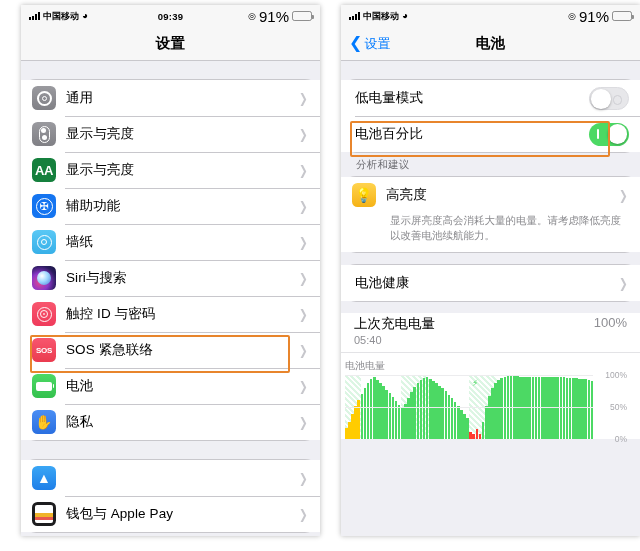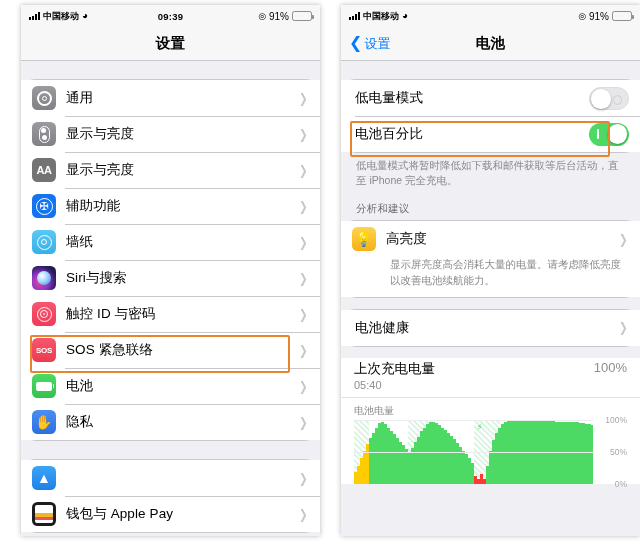--- a/index.html
+++ b/index.html
@@ -51,21 +51,21 @@
     position: relative; z-index: 2;
   }
   .signal { display: flex; align-items: flex-end; gap: 1px; height: 8px; }
   .signal i { width: 2px; background: #000; display: block; }
   .signal i:nth-child(1) { height: 3px; }
   .signal i:nth-child(2) { height: 4.5px; }
   .signal i:nth-child(3) { height: 6px; }
   .signal i:nth-child(4) { height: 8px; }
   .carrier { font-size: 9px; font-weight: 600; }
   .wifi { font-size: 10px; line-height: 1; }
-  .pct { font-size: 10px; font-weight: 500; }
+  .pct { font-size: 15px; font-weight: 500; }
   .loc { font-size: 9px; }
   .batt {
     width: 20px; height: 9.5px;
     border: 1px solid rgba(0,0,0,0.42);
     border-radius: 2.4px;
     padding: 1px;
     position: relative;
   }
   .batt::after {
     content: ""; position: absolute; right: -2.6px; top: 3px;
@@ -149,21 +149,21 @@
     border: 2.4px solid #fff; position: relative;
   }
   .ic-gear .g::after {
     content:""; position:absolute; inset:3px; border-radius:50%;
     border:1.6px solid #fff;
   }
   .ic-cc { background: linear-gradient(#9a9a9f,#808085); }
   .ic-cc .sl { width: 11px; height: 17px; border: 1.7px solid #fff; border-radius: 5.5px; position: relative; }
   .ic-cc .sl::before { content:""; position:absolute; top:1.4px; left:1.4px; width:5.2px; height:5.2px; border-radius:50%; background:#fff; }
   .ic-cc .sl::after { content:""; position:absolute; bottom:1.4px; right:1.4px; width:5.2px; height:5.2px; border-radius:50%; background:#fff; }
-  .ic-aa { background: #737373; font-size: 11px; letter-spacing: -0.5px; }
+  .ic-aa { background: #15803d; font-size: 13px; letter-spacing: -0.5px; }
   .ic-acc { background: #1474f0; }
   .ic-acc .c { width: 17px; height: 17px; border-radius: 50%; border: 1.6px solid #fff; display:flex; align-items:center; justify-content:center; font-size:11px; line-height:1; }
   .ic-wall { background: linear-gradient(#5ac8f5,#37b0e8); }
   .ic-wall .f { width: 15px; height: 15px; border-radius: 50%; border: 1.5px solid #fff; position: relative; }
   .ic-wall .f::before { content:""; position:absolute; inset:3.2px; border-radius:50%; border:1.3px solid #fff; }
   .ic-siri { background: radial-gradient(circle at 32% 68%, #e5468f 0%, #8b37c9 38%, #2a1b5e 72%, #14123a 100%); }
   .ic-siri .sw { width: 14px; height: 14px; border-radius: 50%; background: radial-gradient(circle at 35% 35%, #fff 0%, #9fd8ff 45%, #4a7bd8 100%); filter: blur(0.3px); }
   .ic-touch { background: linear-gradient(#f8566e,#ef3b5b); }
   .ic-touch .fp { width: 15px; height: 15px; border-radius: 50%; border: 1.4px solid rgba(255,255,255,.95); position: relative; }
   .ic-touch .fp::before { content:""; position:absolute; inset:2.6px; border-radius:50%; border:1.3px solid rgba(255,255,255,.95); }
@@ -235,21 +235,21 @@
   .seg { flex: 1; display: flex; align-items: center; justify-content: center;
          font-size: 10.5px; font-weight: 600; color: #1c1c1e; border-radius: 5.6px; }
   .seg.active { background: #fff; box-shadow: 0 0.5px 2px rgba(0,0,0,0.18); }
 
   .charge-row { background: #fff; padding: 2px 13px 6px 13px; display:flex; align-items:flex-start; }
   .charge-title { font-size: 13.5px; color: #000; font-weight: 400; }
   .charge-time { font-size: 11px; color: #8e8e93; margin-top: 1px; }
   .charge-pct { margin-left: auto; font-size: 13px; color: #8e8e93; }
 
   
-  .chart-card { background:#fff; border-top: 0.5px solid #e3e3e6; padding: 6px 13px 0 13px; position: relative; }
+  .chart-card { background:#fff; border-top: 0.5px solid #e3e3e6; padding: 6px 13px 0 4px; position: relative; }
   .chart-title { font-size: 10px; color: #8a8a8e; margin-bottom: 2px; }
   .chart-area { position: relative; height: 64px; padding-right: 34px; }
   .plot { position: relative; height: 100%; width: 100%; overflow: hidden; }
   .gridline { position: absolute; left: 0; right: -34px; height: 0.5px; background: #ececee; }
   .ylabels { position: absolute; right: 0; top: 0; bottom: 0; width: 34px; }
   .ylab { position: absolute; right: 0; font-size: 8.5px; color: #a8a8ad; transform: translateY(-50%); }
   .bars { position: absolute; inset: 0; display: flex; align-items: flex-end; gap: 0.5px; }
   .bar { flex: 1 1 auto; min-width: 0; }
   .bolt { position: absolute; font-size: 9px; color: #4cd964; }
 </style>
@@ -419,21 +419,20 @@
             </span>
         </div>
         <div class="row plain">
           <span class="label">电池百分比</span>
           <span class="switch on">
               <span class="knob"></span>
             </span>
         </div>
       </div>
 
-      <div class="footnote">低电量模式将暂时降低如下载和邮件获取等后台活动，直至 iPhone 完全充电。</div>
 
       <div class="section-header">分析和建议</div>
 
       <div class="group">
         <div class="row">
           <span class="icon ic-bulb">
               <span class="bl">💡</span>
             </span>
           <span class="label">高亮度</span>
           <span class="chevron">❯</span>

